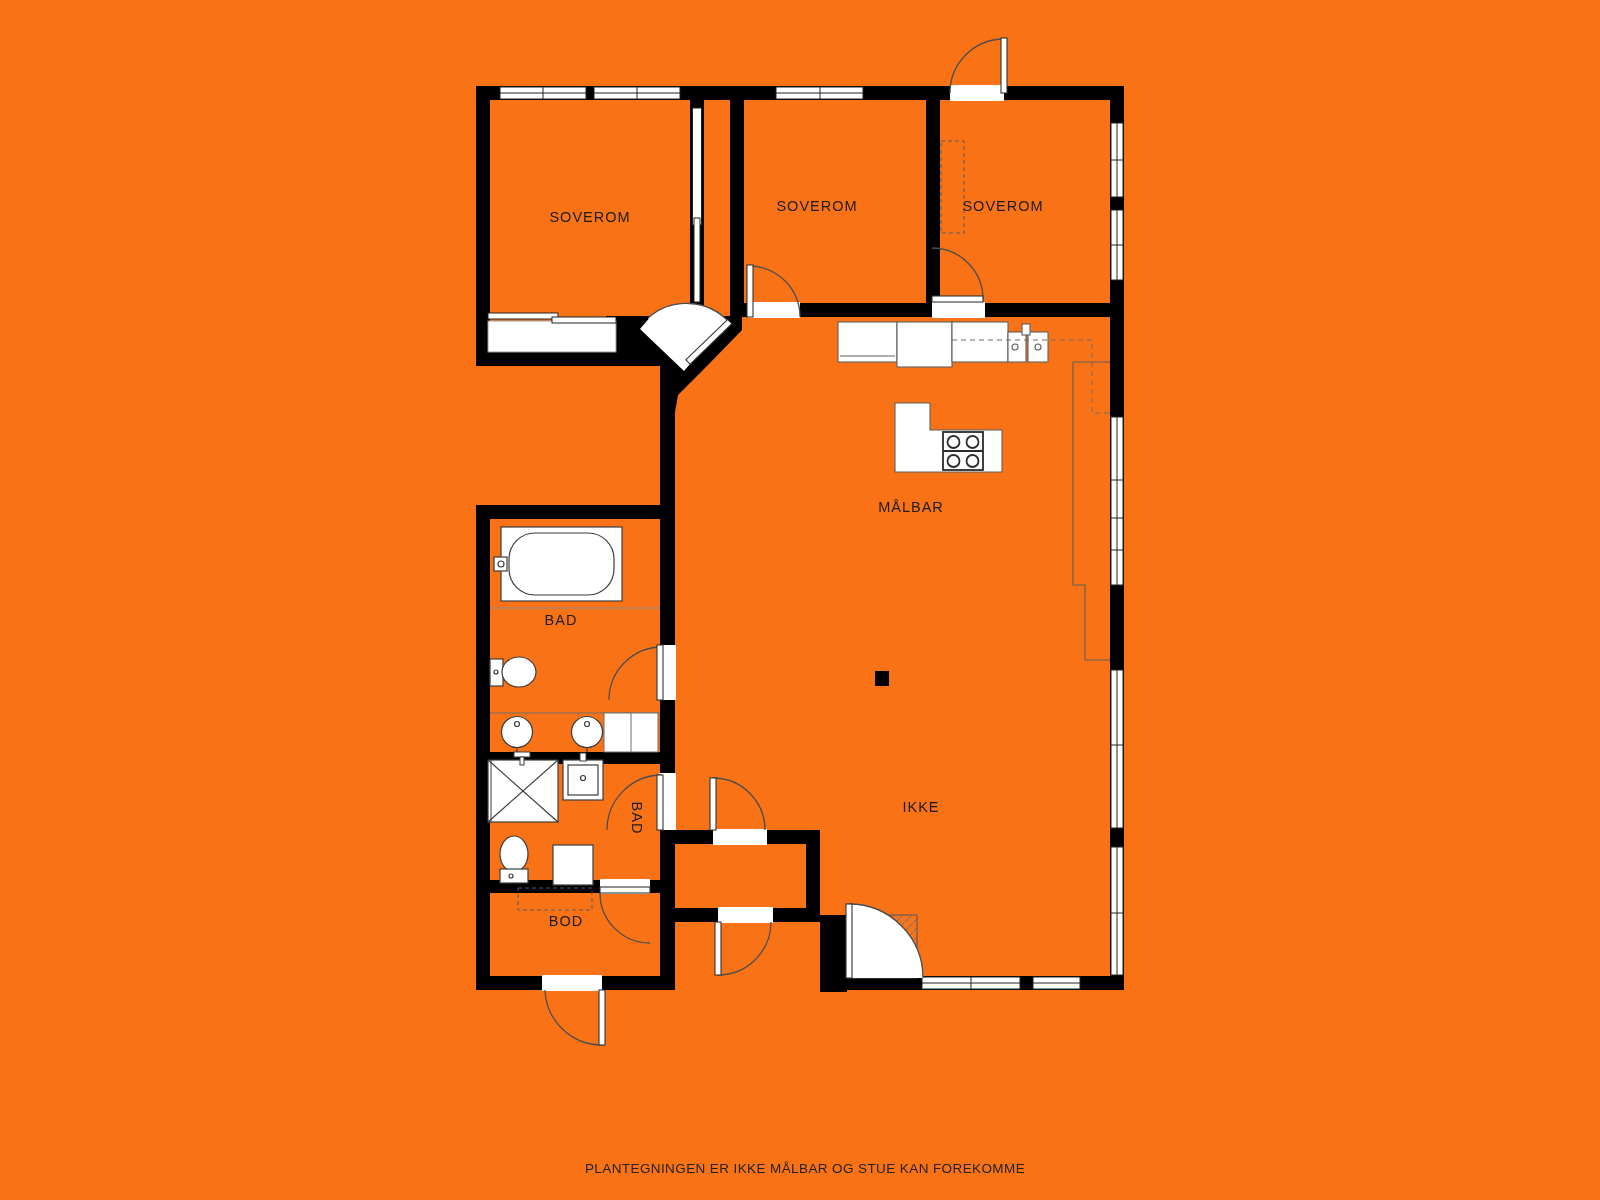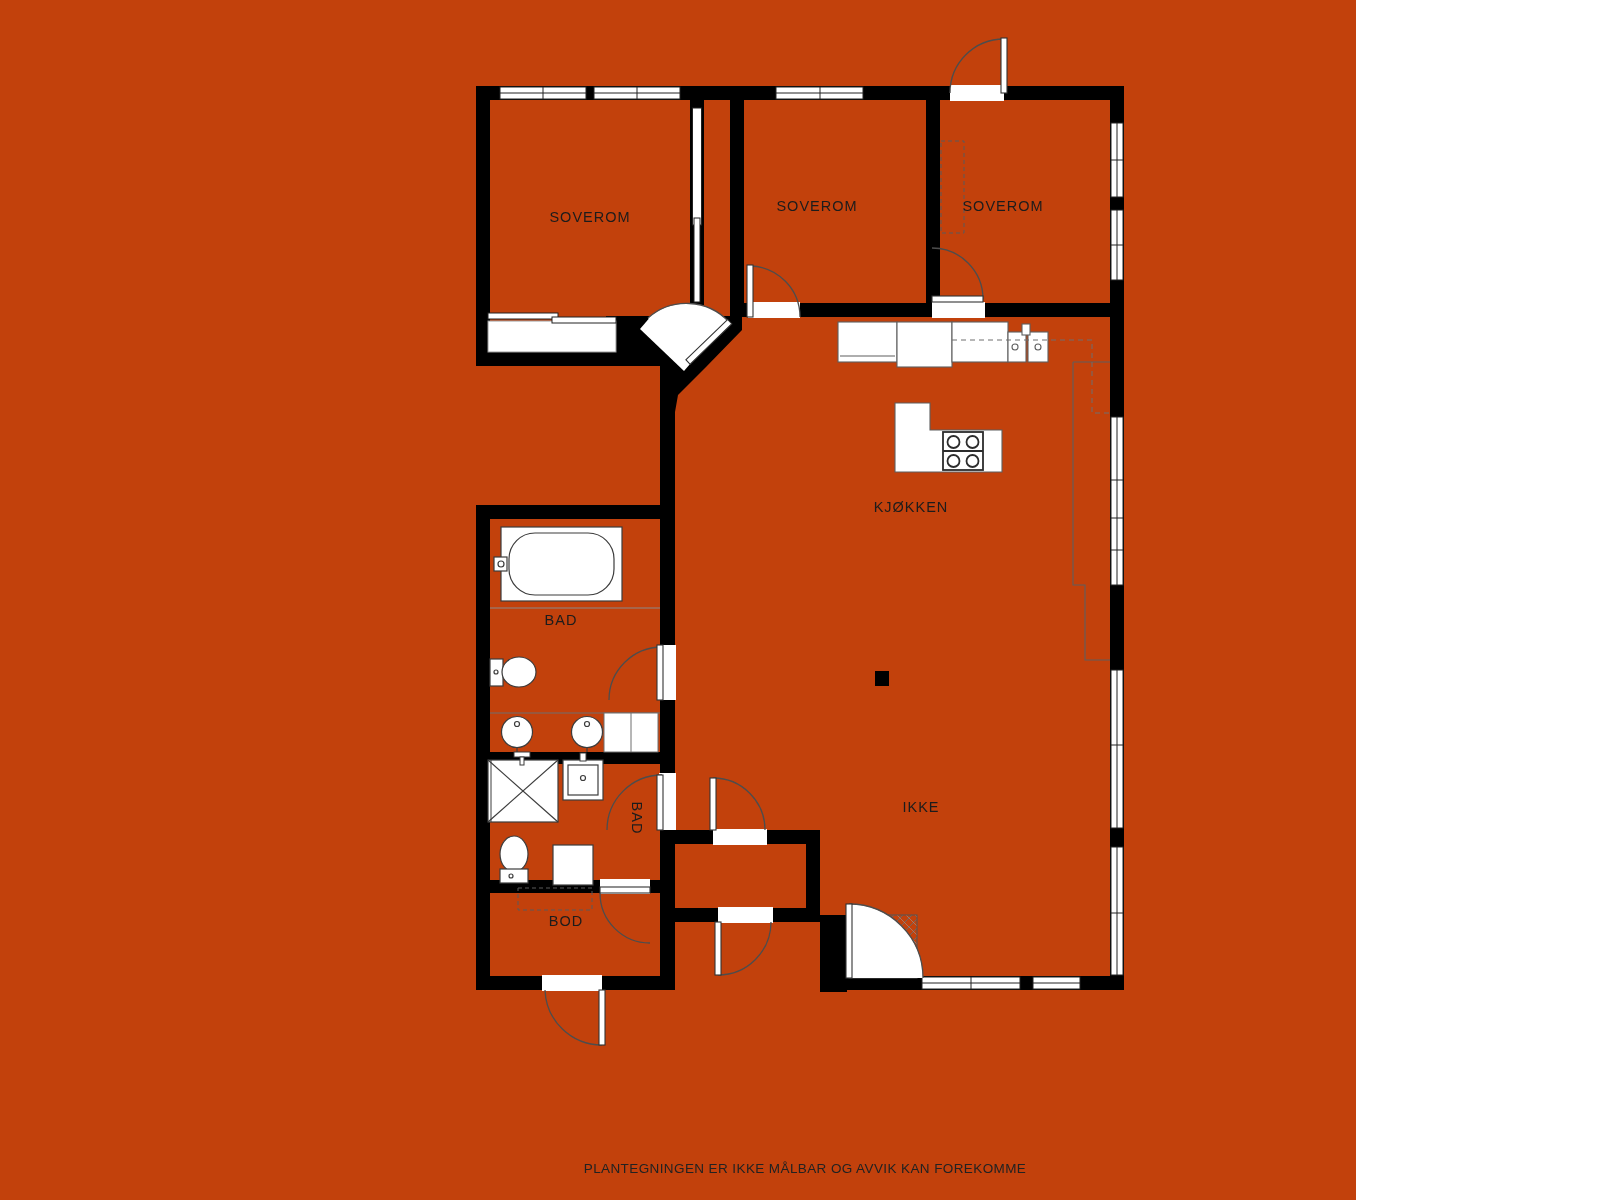--- a/index.html
+++ b/index.html
@@ -1,17 +1,17 @@
 <!DOCTYPE html>
 <html><head>
 <meta charset="utf-8">
 <style>
   html,body{margin:0;padding:0;background:#fff;}
-  #stage{position:relative;width:1320px;height:1200px;background:#c2410c;overflow:hidden;
-         font-family:"Liberation Sans","DejaVu Sans",sans-serif;padding-left:36px;}
+  #stage{position:relative;width:1600px;height:1200px;background:#f97316;overflow:hidden;
+         font-family:"Liberation Sans","DejaVu Sans",sans-serif;}
   #plan-svg{position:absolute;left:0;top:0;}
   .room-label{position:absolute;transform:translate(-50%,-50%);font-size:14.5px;
               letter-spacing:1px;color:#1c1c1c;white-space:nowrap;}
   .room-label.vertical{transform:translate(-50%,-50%) rotate(90deg);}
   .footer-note{position:absolute;transform:translate(-50%,-50%);font-size:13.5px;
                letter-spacing:.4px;color:#222;white-space:nowrap;}
 </style>
 </head>
 <body>
 
@@ -233,20 +233,20 @@
     <rect x="846" y="904" width="6" height="74"></rect>
     <g transform="rotate(-44 688 362)">
       <rect x="688" y="359" width="58" height="6"></rect>
     </g>
   </g>
 </svg>
 
   <div class="room-label" style="left:590px;top:217px">SOVEROM</div>
   <div class="room-label" style="left:817px;top:206px">SOVEROM</div>
   <div class="room-label" style="left:1003px;top:206px">SOVEROM</div>
-  <div class="room-label" style="left:911px;top:507px">KJØKKEN</div>
+  <div class="room-label" style="left:911px;top:507px">MÅLBAR</div>
   <div class="room-label" style="left:921px;top:807px">IKKE</div>
   <div class="room-label" style="left:561px;top:620px">BAD</div>
   <div class="room-label vertical" style="left:637px;top:818px">BAD</div>
   <div class="room-label" style="left:566px;top:921px">BOD</div>
 
-  <div class="footer-note" style="left:805px;top:1168px">PLANTEGNINGEN ER IKKE MÅLBAR OG AVVIK KAN FOREKOMME</div>
+  <div class="footer-note" style="left:805px;top:1168px">PLANTEGNINGEN ER IKKE MÅLBAR OG STUE KAN FOREKOMME</div>
 </div>
 
 </body></html>

